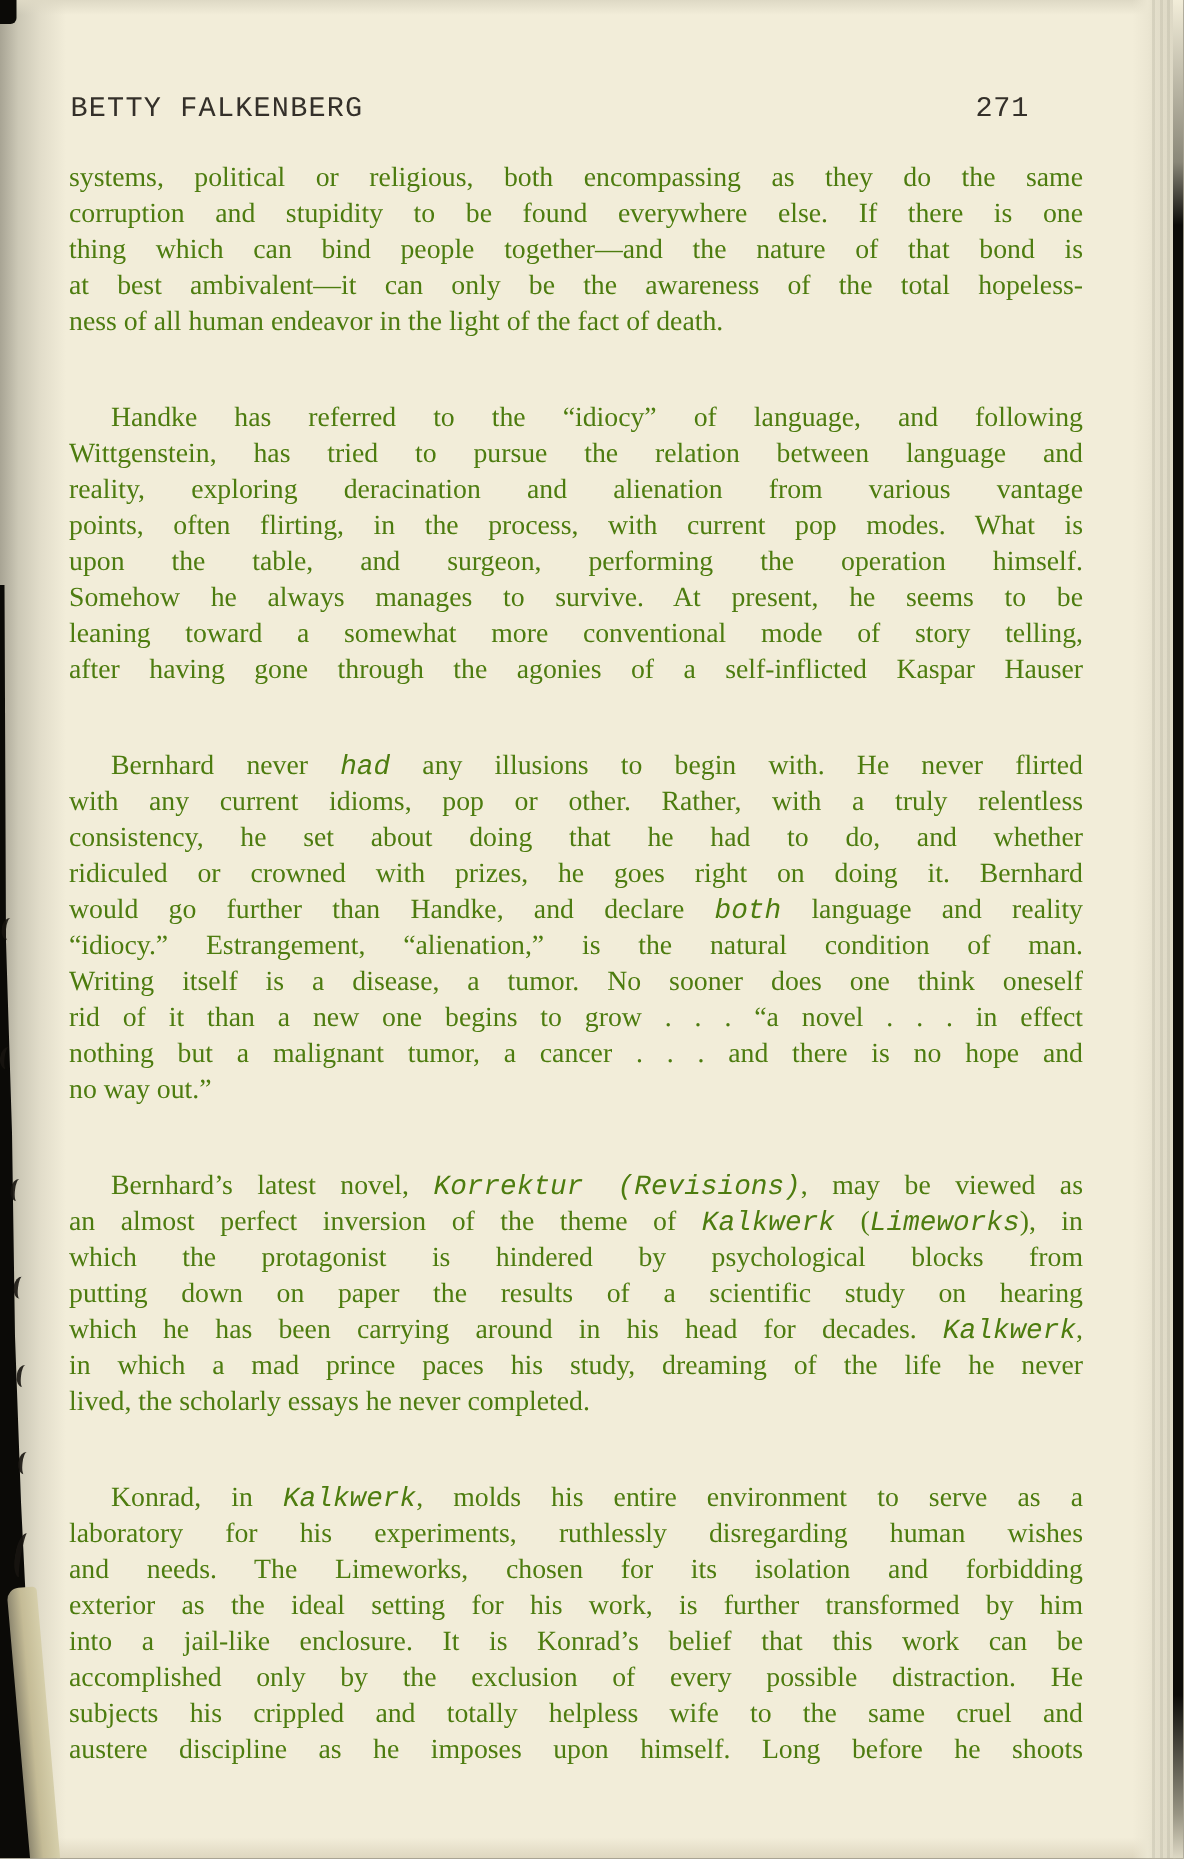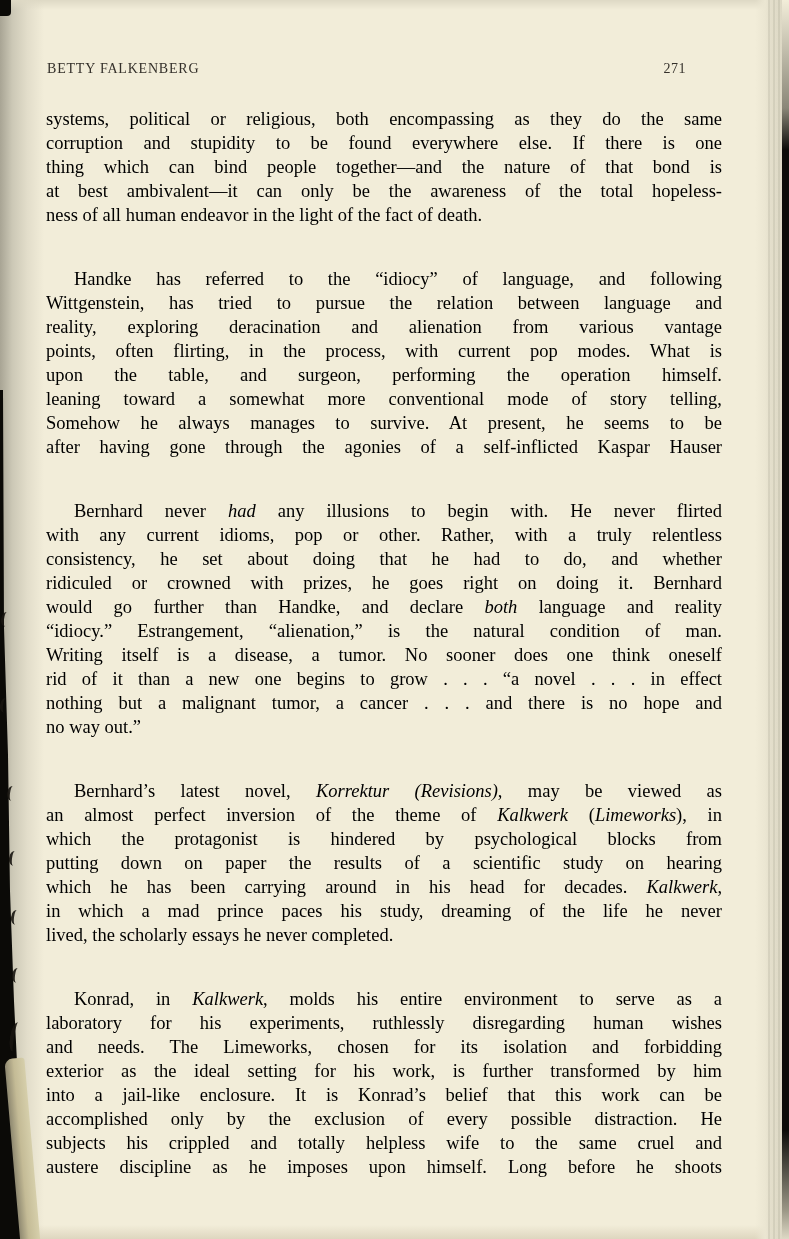--- a/index.html
+++ b/index.html
@@ -51,38 +51,38 @@
   .mark{
     position:absolute;width:7px;height:15px;
     border-left:3px solid #181510;border-radius:50%;
     transform:rotate(7deg);opacity:.9;
   }
   .mark.big{height:30px;border-left-width:4px;transform:rotate(10deg);}
   
   .header{
     position:absolute;left:47px;top:61px;width:639px;
     display:flex;justify-content:space-between;align-items:flex-start;
-    font-family:Liberation Serif, serif;font-size:14px;
+    font-family:Liberation Mono, monospace;font-size:19px;
     color:#34302a;letter-spacing:.8px;
   }
   .header .pagenum{letter-spacing:.5px;}
   
   .text-block{
     position:absolute;left:46px;top:107px;width:676px;
-    font-size:18.5px;line-height:24px;color:#000000;
+    font-size:18.5px;line-height:24px;color:#4d7c0f;
   }
   .para{margin:0;}
   .line{
     height:24px;white-space:normal;
     text-align:justify;text-align-last:justify;
     -moz-text-align-last:justify;
   }
   .line.last{text-align:center;text-align-last:left;}
   .line.indent{padding-left:28px;margin-top:40px;}
-  .line i{font-style:italic;}
+  .line i{font-style:italic;font-family:Liberation Mono, monospace;}
 </style>
 </head>
 <body>
 
 <div id="page">
 
   <div class="edge-left"></div>
   <div class="edge-top"></div>
   <div class="edge-bottom"></div>
   <div class="edge-right-band"></div>
@@ -112,22 +112,22 @@
         <div class="line">thing which can bind people together—and the nature of that bond is</div>
         <div class="line">at best ambivalent—it can only be the awareness of the total hopeless-</div>
         <div class="line last">ness of all human endeavor in the light of the fact of death.</div>
       </div>
       <div class="para">
         <div class="line indent">Handke has referred to the “idiocy” of language, and following</div>
         <div class="line">Wittgenstein, has tried to pursue the relation between language and</div>
         <div class="line">reality, exploring deracination and alienation from various vantage</div>
         <div class="line">points, often flirting, in the process, with current pop modes. What is</div>
         <div class="line">upon the table, and surgeon, performing the operation himself.</div>
+        <div class="line">Somehow he always manages to survive. At present, he seems to be</div>
         <div class="line">leaning toward a somewhat more conventional mode of story telling,</div>
-        <div class="line">Somehow he always manages to survive. At present, he seems to be</div>
         <div class="line">after having gone through the agonies of a self-inflicted Kaspar Hauser</div>
       </div>
       <div class="para">
         <div class="line indent">Bernhard never <i>had</i> any illusions to begin with. He never flirted</div>
         <div class="line">with any current idioms, pop or other. Rather, with a truly relentless</div>
         <div class="line">consistency, he set about doing that he had to do, and whether</div>
         <div class="line">ridiculed or crowned with prizes, he goes right on doing it. Bernhard</div>
         <div class="line">would go further than Handke, and declare <i>both</i> language and reality</div>
         <div class="line">“idiocy.” Estrangement, “alienation,” is the natural condition of man.</div>
         <div class="line">Writing itself is a disease, a tumor. No sooner does one think oneself</div>

